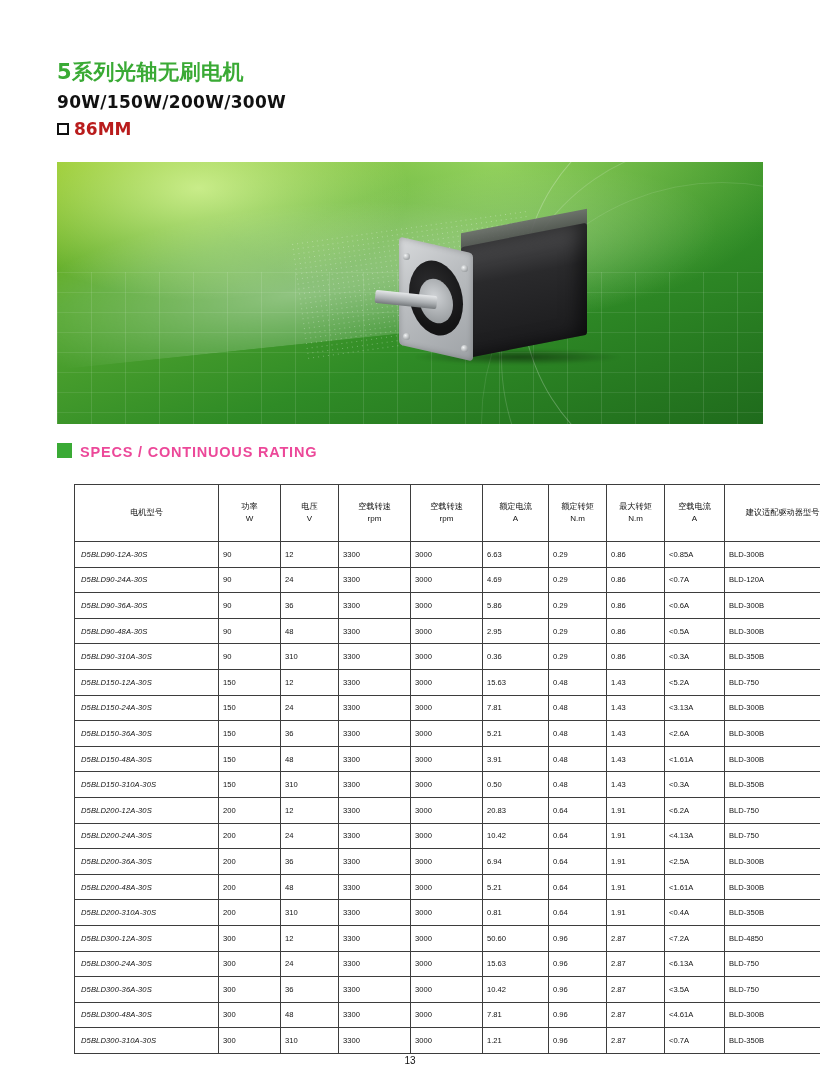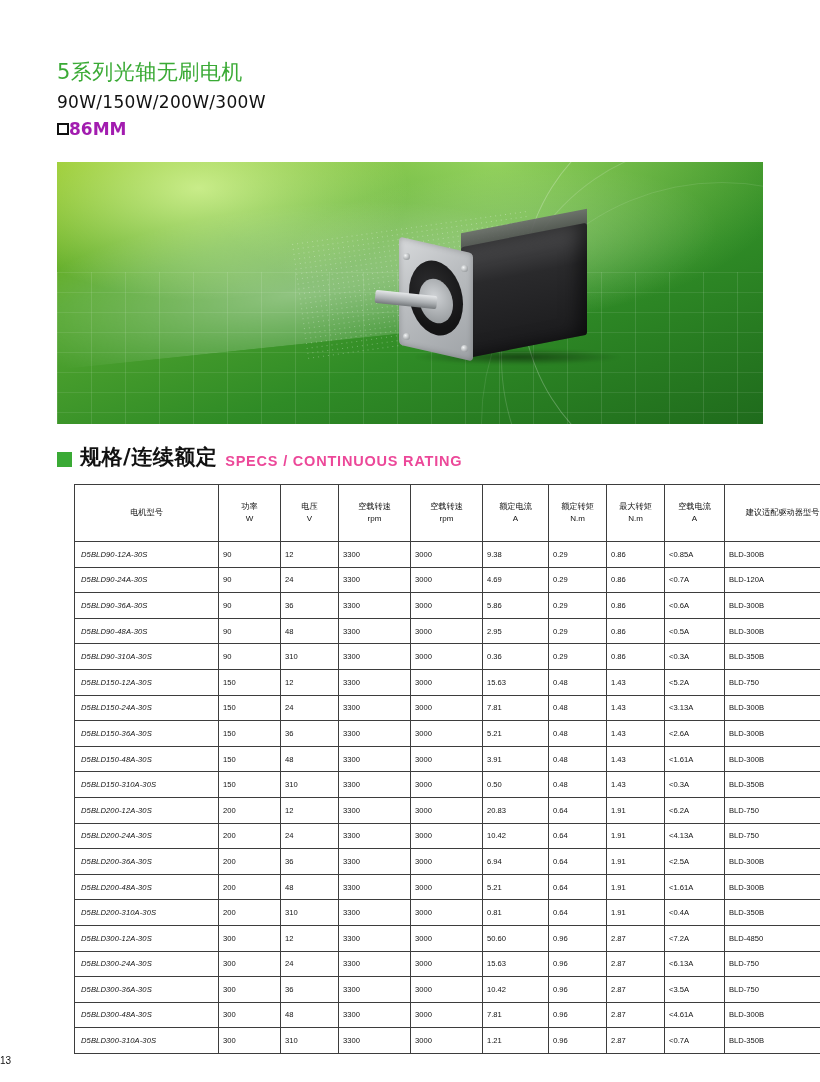--- a/index.html
+++ b/index.html
@@ -25,41 +25,42 @@
   
   .title-block {
     position: absolute;
     left: 57px;
     top: 60px;
     width: 560px;
   }
   .title-main {
     font-family: "DejaVu Sans", sans-serif;
     font-size: 21px;
-    font-weight: normal;
+    font-weight: bold;
     color: #3aaa35;
     letter-spacing: 0.5px;
     line-height: 1.2;
   }
   .title-sub {
     font-family: "DejaVu Sans", sans-serif;
     font-size: 17px;
-    font-weight: normal;
+    font-weight: bold;
     color: #111;
     margin-top: 7px;
     letter-spacing: 0.3px;
   }
   .title-size {
     font-family: "DejaVu Sans", sans-serif;
     font-size: 17px;
     font-weight: bold;
-    color: #a21caf;
+    color: #b91c1c;
     margin-top: 7px;
     display: flex;
     align-items: center;
+    gap: 5px;
   }
   .sq-outline {
     display: inline-block;
     width: 12px;
     height: 12px;
     border: 2px solid #111;
     box-sizing: border-box;
   }
 
   
@@ -312,20 +313,21 @@
   col.c-mt    { width: 58px; }
   col.c-nc    { width: 60px; }
   col.c-drv   { width: 116px; }
 
   
   .page-num {
     position: absolute;
     left: 0;
     right: 0;
     top: 1055px;
+    text-align: center;
     font-size: 10px;
     color: #111;
     font-family: "Liberation Sans", sans-serif;
   }
 </style>
 </head>
 <body>
 
 <div class="page">
 
@@ -357,21 +359,20 @@
       <div class="motor-shaft"></div>
       <div class="motor-bolt" style="left:46px;top:36px;"></div>
       <div class="motor-bolt" style="left:104px;top:48px;"></div>
       <div class="motor-bolt" style="left:46px;top:116px;"></div>
       <div class="motor-bolt" style="left:104px;top:128px;"></div>
     </div>
   </div>
 
   <div class="section-head">
     <div class="sq-solid"></div>
-    <div class="sec-cn">规格/连续额定</div>
     <div class="sec-en">SPECS / CONTINUOUS RATING</div>
   </div>
 
   <div class="table-wrap">
     <table class="specs">
       <colgroup>
         <col class="c-model">
           <col class="c-w">
           <col class="c-v">
           <col class="c-nl">
@@ -426,21 +427,21 @@
           </th>
         </tr>
       </thead>
       <tbody id="specs-body">
           <tr>
             <td class="model">D5BLD90-12A-30S</td>
             <td>90</td>
             <td>12</td>
             <td>3300</td>
             <td>3000</td>
-            <td>9.38</td>
+            <td>6.63</td>
             <td>0.29</td>
             <td>0.86</td>
             <td>&lt;0.85A</td>
             <td>BLD-300B</td>
           </tr>
           <tr>
             <td class="model">D5BLD90-24A-30S</td>
             <td>90</td>
             <td>24</td>
             <td>3300</td>

